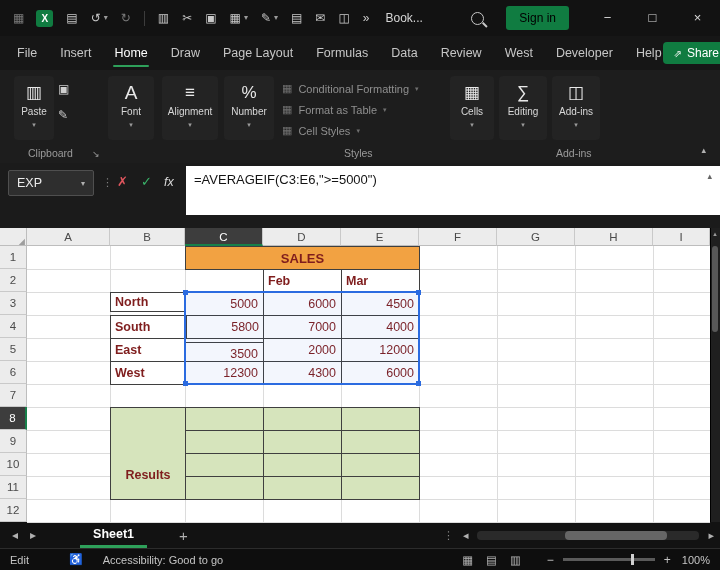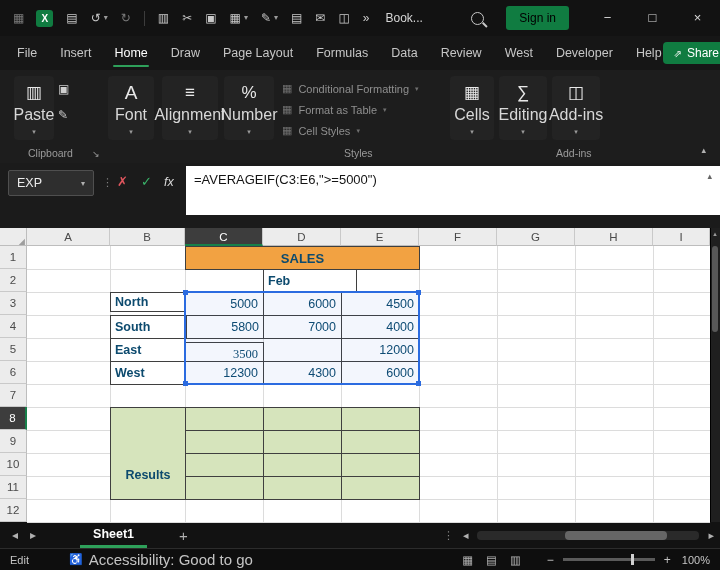--- a/index.html
+++ b/index.html
@@ -32,21 +32,21 @@
   .share-btn{margin-left:auto;margin-right:12px;display:flex;align-items:center;gap:5px;background:#107C41;
     border:none;border-radius:4px;padding:4px 11px;color:#fff;font-size:12px;font-family:"Liberation Sans",sans-serif;}
   .share-arrow{font-size:10px;color:#fff;}
 
   
   .ribbon{position:absolute;top:70px;left:0;right:0;height:93px;background:#1d1d1d;border-bottom:1px solid #0a0a0a;}
   .rb-tile{position:absolute;top:6px;height:64px;background:#232323;border-radius:4px;display:flex;flex-direction:column;
     align-items:center;padding-top:6px;box-sizing:border-box;}
   .rb-icon{font-size:17px;color:#e8e8e8;height:22px;line-height:22px;}
   .rb-icon.big-a{font-size:19px;}
-  .rb-label{font-size:16px;color:#d8d8d8;margin-top:2px;white-space:nowrap;}
+  .rb-label{font-size:10px;color:#d8d8d8;margin-top:2px;white-space:nowrap;}
   .rb-chev{font-size:7px;color:#9a9a9a;margin-top:4px;}
   .rb-mini-col{position:absolute;left:58px;top:12px;display:flex;flex-direction:column;gap:12px;}
   .mini{color:#cfcfcf;font-size:12px;}
   .styles-stack{position:absolute;left:282px;top:8px;width:168px;}
   .styles-row{display:flex;align-items:center;gap:6px;height:21px;color:#8f8f8f;font-size:11px;white-space:nowrap;}
   .styles-row .s-ic{font-size:11px;color:#6f6f6f;}
   .styles-row .s-ch{font-size:7px;color:#6f6f6f;}
   .group-label{position:absolute;bottom:4px;font-size:10.5px;color:#9a9a9a;white-space:nowrap;}
   .launcher{position:absolute;left:92px;bottom:4px;font-size:9px;color:#9a9a9a;}
   .ribbon-collapse{position:absolute;right:14px;bottom:8px;font-size:9px;color:#b0b0b0;}
@@ -71,21 +71,21 @@
   .corner{position:absolute;left:0;top:0;width:27px;height:18px;background:#ececec;border-right:1px solid #bdbdbd;
     border-bottom:1px solid #bdbdbd;box-sizing:border-box;z-index:2;}
   .corner-tri{position:absolute;right:1px;bottom:-1px;font-size:8px;color:#9e9e9e;}
   .col-h{position:absolute;top:0;height:18px;line-height:18px;text-align:center;background:#ececec;color:#4a4a4a;
     font-size:11.5px;border-right:1px solid #c9c9c9;border-bottom:1px solid #bdbdbd;box-sizing:border-box;z-index:1;}
   .col-h.active{background:#3d3d3d;color:#fff;border-bottom:2px solid #17804a;}
   .row-h{position:absolute;left:0;width:27px;height:23px;line-height:23px;text-align:center;background:#ececec;color:#4a4a4a;
     font-size:11.5px;border-bottom:1px solid #c9c9c9;border-right:1px solid #bdbdbd;box-sizing:border-box;z-index:1;}
   .row-h.active{background:#3d3d3d;color:#fff;border-right:2px solid #17804a;}
   .gridline{position:absolute;background:#dcdcdc;z-index:1;}
-  .cell{position:absolute;box-sizing:border-box;font-size:12.5px;color:#0c4a6e;display:flex;align-items:center;z-index:2;}
+  .cell{position:absolute;box-sizing:border-box;font-size:12.5px;color:#7f1d1d;display:flex;align-items:center;z-index:2;}
   .bordered{border:1px solid #3f3f3f;background:#fff;}
   .sales{background:#F2A242;font-weight:bold;justify-content:center;border:1px solid #3f3f3f;font-size:13px;}
   .month{font-weight:bold;padding-left:4px;}
   .rowlabel{font-weight:bold;padding-left:4px;}
   .num{justify-content:flex-end;padding-right:5px;}
   .green{background:#D6E4BC;border:1px solid #3f3f3f;z-index:2;}
   .results-cell{background:#D6E4BC;border:1px solid #3f3f3f;display:flex;align-items:flex-end;justify-content:center;
     padding-bottom:17px;font-weight:bold;z-index:2;}
   .ref-outline{position:absolute;left:184px;top:63px;width:236px;height:94px;border:2px solid #2B6BE0;
     background:rgba(43,107,224,0.06);box-sizing:border-box;z-index:3;}
@@ -108,21 +108,21 @@
   .hs-dots{color:#888;font-size:11px;}
   .hs-chev{color:#b0b0b0;font-size:11px;}
   .htrack{position:relative;width:222px;height:9px;background:#2a2a2a;border-radius:4px;}
   .hthumb{position:absolute;left:88px;top:0;width:102px;height:9px;background:#666;border-radius:4px;}
 
   
   .statusbar{position:absolute;top:548px;left:0;right:0;height:22px;background:#0e0e0e;border-top:1px solid #2c2c2c;
     display:flex;align-items:center;color:#c4c4c4;box-sizing:border-box;}
   .sb-mode{margin-left:10px;font-size:11px;}
   .sb-acc-icon{margin-left:40px;font-size:11px;color:#c4c4c4;}
-  .sb-acc-text{margin-left:6px;font-size:15px;}
+  .sb-acc-text{margin-left:20px;font-size:11px;}
   .view-ic{font-size:11.5px;color:#b0b0b0;margin-left:13px;}
   .zoom-minus{margin-left:26px;font-size:12px;}
   .ztrack{position:relative;margin-left:9px;width:92px;height:3px;background:#5a5a5a;}
   .zthumb{position:absolute;left:68px;top:-4px;width:3px;height:11px;background:#d0d0d0;}
   .zoom-plus{margin-left:9px;font-size:12px;}
   .sb-zoom{margin-left:11px;margin-right:10px;font-size:11px;}
 </style>
 </head>
 <body>
 
@@ -254,32 +254,34 @@
   </div>
 
   <div class="grid-area" id="grid-area">
     <div class="sheet-bg"></div>
     <div class="corner">
       <span class="corner-tri">◢</span>
     </div>
 
     <div class="cell sales" style="left:185px;top:18px;width:235px;height:24px;">SALES</div>
     <div class="cell bordered month" style="left:263px;top:41px;width:94px;height:24px;">Feb</div>
+    <div class="cell bordered month" style="left:341px;top:41px;width:79px;height:24px;">Mar</div>
     <div class="cell bordered rowlabel" style="left:110px;top:64px;width:76px;height:20px;">North</div>
     <div class="cell bordered rowlabel" style="left:110px;top:87px;width:76px;height:24px;">South</div>
     <div class="cell bordered rowlabel" style="left:110px;top:110px;width:76px;height:24px;">East</div>
     <div class="cell bordered rowlabel" style="left:110px;top:133px;width:76px;height:24px;">West</div>
 
     <div class="cell bordered num" style="left:185px;top:64px;width:79px;height:24px;">5000</div>
     <div class="cell bordered num" style="left:263px;top:64px;width:79px;height:24px;">6000</div>
     <div class="cell bordered num" style="left:341px;top:64px;width:79px;height:24px;">4500</div>
     <div class="cell bordered num" style="left:186px;top:87px;width:79px;height:24px;">5800</div>
     <div class="cell bordered num" style="left:263px;top:87px;width:79px;height:24px;">7000</div>
     <div class="cell bordered num" style="left:341px;top:87px;width:79px;height:24px;">4000</div>
-    <div class="cell bordered num" style="left:185px;top:114px;width:79px;height:24px;font-family:Liberation Serif, serif;">3500</div>
+    <div class="cell bordered num" style="left:185px;top:114px;width:79px;height:24px;">3500</div>
+    <div class="cell bordered num" style="left:263px;top:110px;width:79px;height:24px;">2000</div>
     <div class="cell bordered num" style="left:341px;top:110px;width:79px;height:24px;">12000</div>
     <div class="cell bordered num" style="left:185px;top:133px;width:79px;height:24px;">12300</div>
     <div class="cell bordered num" style="left:263px;top:133px;width:79px;height:24px;">4300</div>
     <div class="cell bordered num" style="left:341px;top:133px;width:79px;height:24px;">6000</div>
 
     <div class="cell results-cell" style="left:110px;top:179px;width:76px;height:93px;">Results</div>
 
   <div class="col-h" style="left: 27px; width: 83px;">A</div>
       <div class="col-h" style="left: 110px; width: 75px;">B</div>
       <div class="col-h active" style="left: 185px; width: 78px;">C</div>

